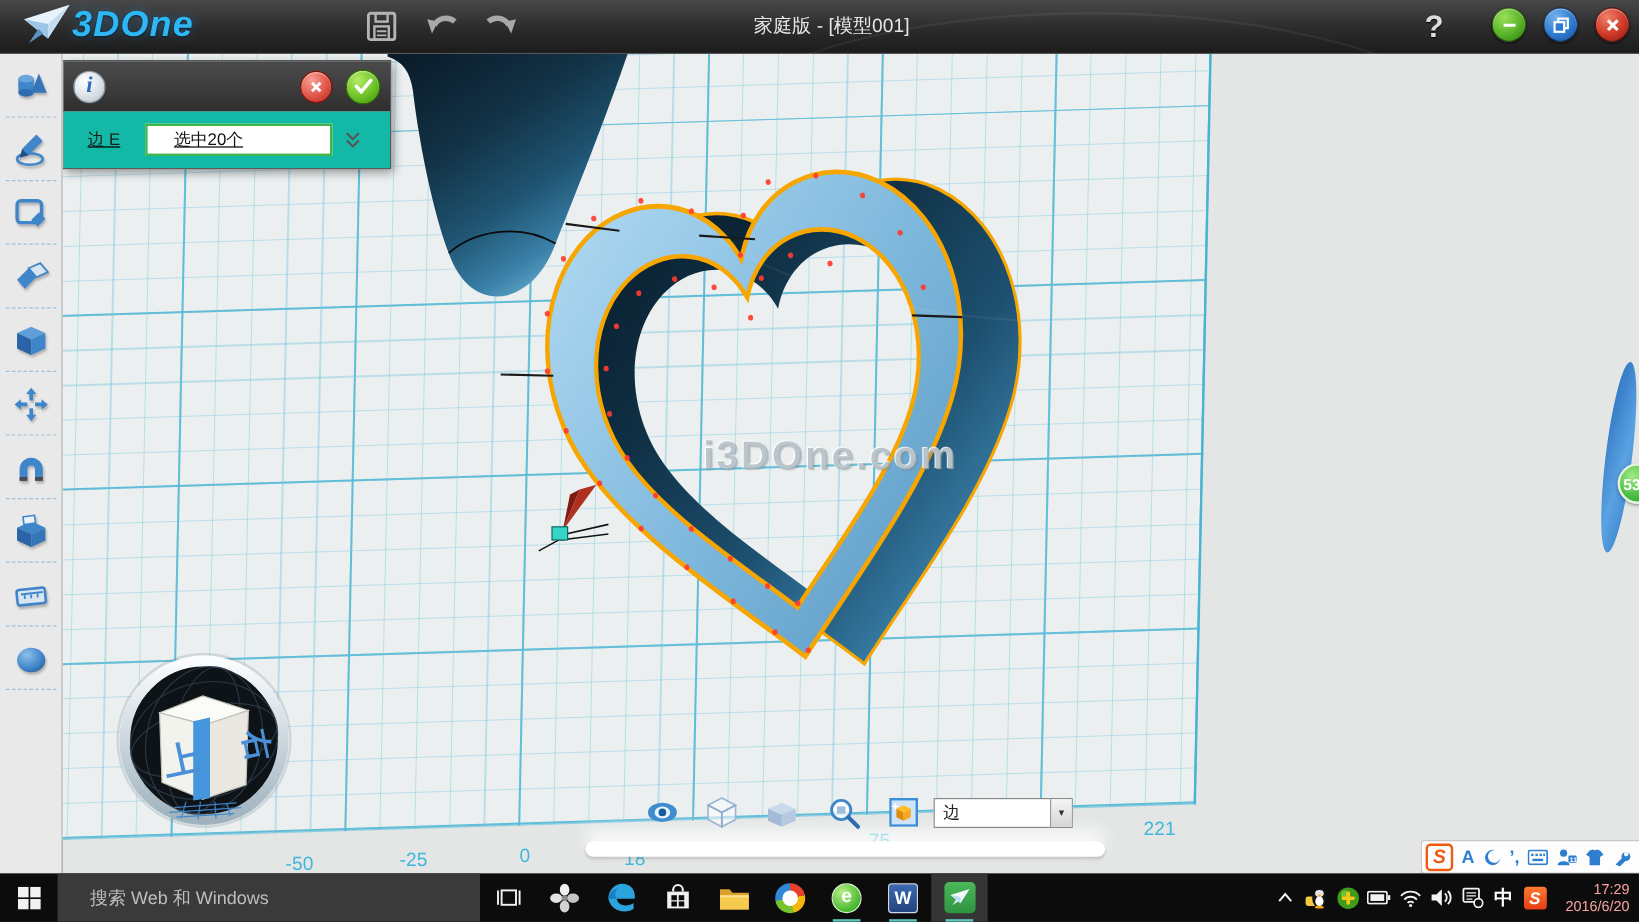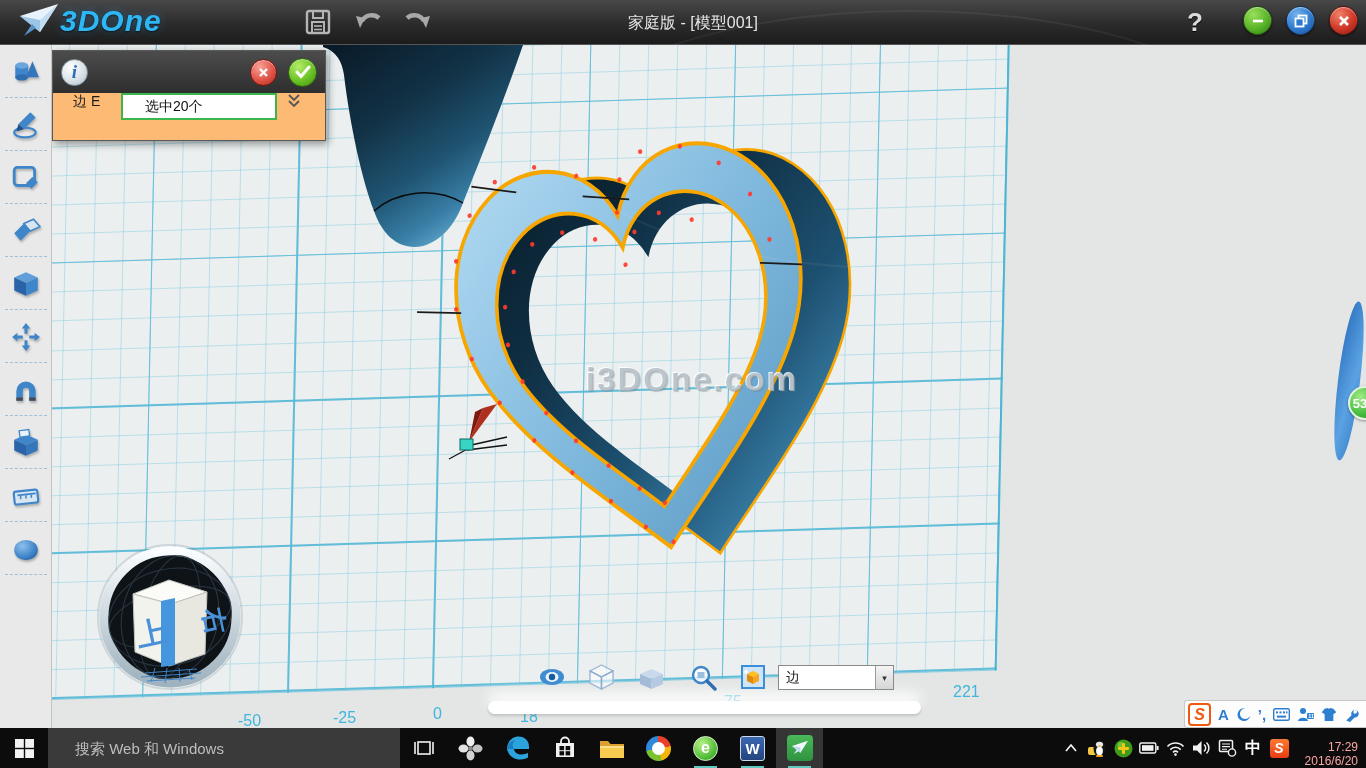--- a/index.html
+++ b/index.html
@@ -97,39 +97,39 @@
     font-size:19px; color:#2a6db8; }
   .dlg-title .spacer { flex:1; }
   .dlg-cancel { width:27px; height:27px; border-radius:50%; margin-right:11px;
     background:radial-gradient(circle at 35% 28%, #f9a097, #e05548 55%, #b02a1d);
     border:1px solid #7e140c; box-shadow:inset 0 1px 1px rgba(255,255,255,.5);
     display:flex; align-items:center; justify-content:center; cursor:pointer; }
   .dlg-ok { width:29px; height:29px; border-radius:50%;
     background:radial-gradient(circle at 35% 28%, #b5ec67, #6cc226 55%, #3f8e0d);
     border:1px solid #2e6a08; box-shadow:inset 0 1px 1px rgba(255,255,255,.5);
     display:flex; align-items:center; justify-content:center; cursor:pointer; }
-  #dialog .dlg-body { height:47px; display:flex; align-items:flex-start; padding:0 10px; background:#fdba74; }
+  #dialog .dlg-body { height:47px; display:flex; align-items:center; padding:0 10px; background:#14b8a6;text-decoration:underline; }
   .fld-label { font-size:14px; color:#1d1d1d; width:58px; padding-left:10px; }
   .fld-input { width:156px; height:27px; border:2px solid #3cb54a; background:#fff;
     font-size:14px; color:#111; padding:0 22px; outline:none;
     font-family:"Liberation Sans","DejaVu Sans",sans-serif; }
   .fld-expand { margin-left:10px; cursor:pointer; display:flex; }
 
   
   #sogoubar { position:absolute; right:0; top:700px; width:182px; height:28px; background:#fdfdfd;
     border:1px solid #c8c8c8; border-right:none; border-radius:3px 0 0 3px; z-index:45;
     display:flex; align-items:center; gap:7px; padding:0 4px 0 3px; }
   .sg-logo { width:23px; height:23px; border-radius:4px; background:#fff; border:2px solid #f05a10;
     color:#f05a10; font-weight:bold; font-style:italic; font-size:16px; line-height:19px;
     text-align:center; }
   .sg-item { color:#2f7fd0; font-weight:bold; font-size:15px; display:flex; align-items:center; cursor:pointer; }
 
   
   #taskbar { position:absolute; left:0; top:728px; width:1366px; height:40px; background:#0c0c0c;
-    display:flex; align-items:flex-end; z-index:50; }
+    display:flex; align-items:center; z-index:50; }
   .tb-start { width:48px; height:40px; display:flex; align-items:center; justify-content:center; cursor:pointer; }
   .tb-search { width:352px; height:40px; background:#3a3a3a; border:none; color:#bdbdbd;
     font-size:15px; padding-left:27px; outline:none;
     font-family:"Liberation Sans","DejaVu Sans",sans-serif; }
   .tb-search::placeholder { color:#bdbdbd; opacity:1; }
   .app-slot { width:47px; height:40px; display:flex; align-items:center; justify-content:center;
     position:relative; cursor:pointer; }
   .app-slot.active { background:#353535; }
   .app-slot .runline { position:absolute; bottom:0; left:12px; width:23px; height:2px; background:#5fc9c0; }
   .tb-gap { flex:1; }

